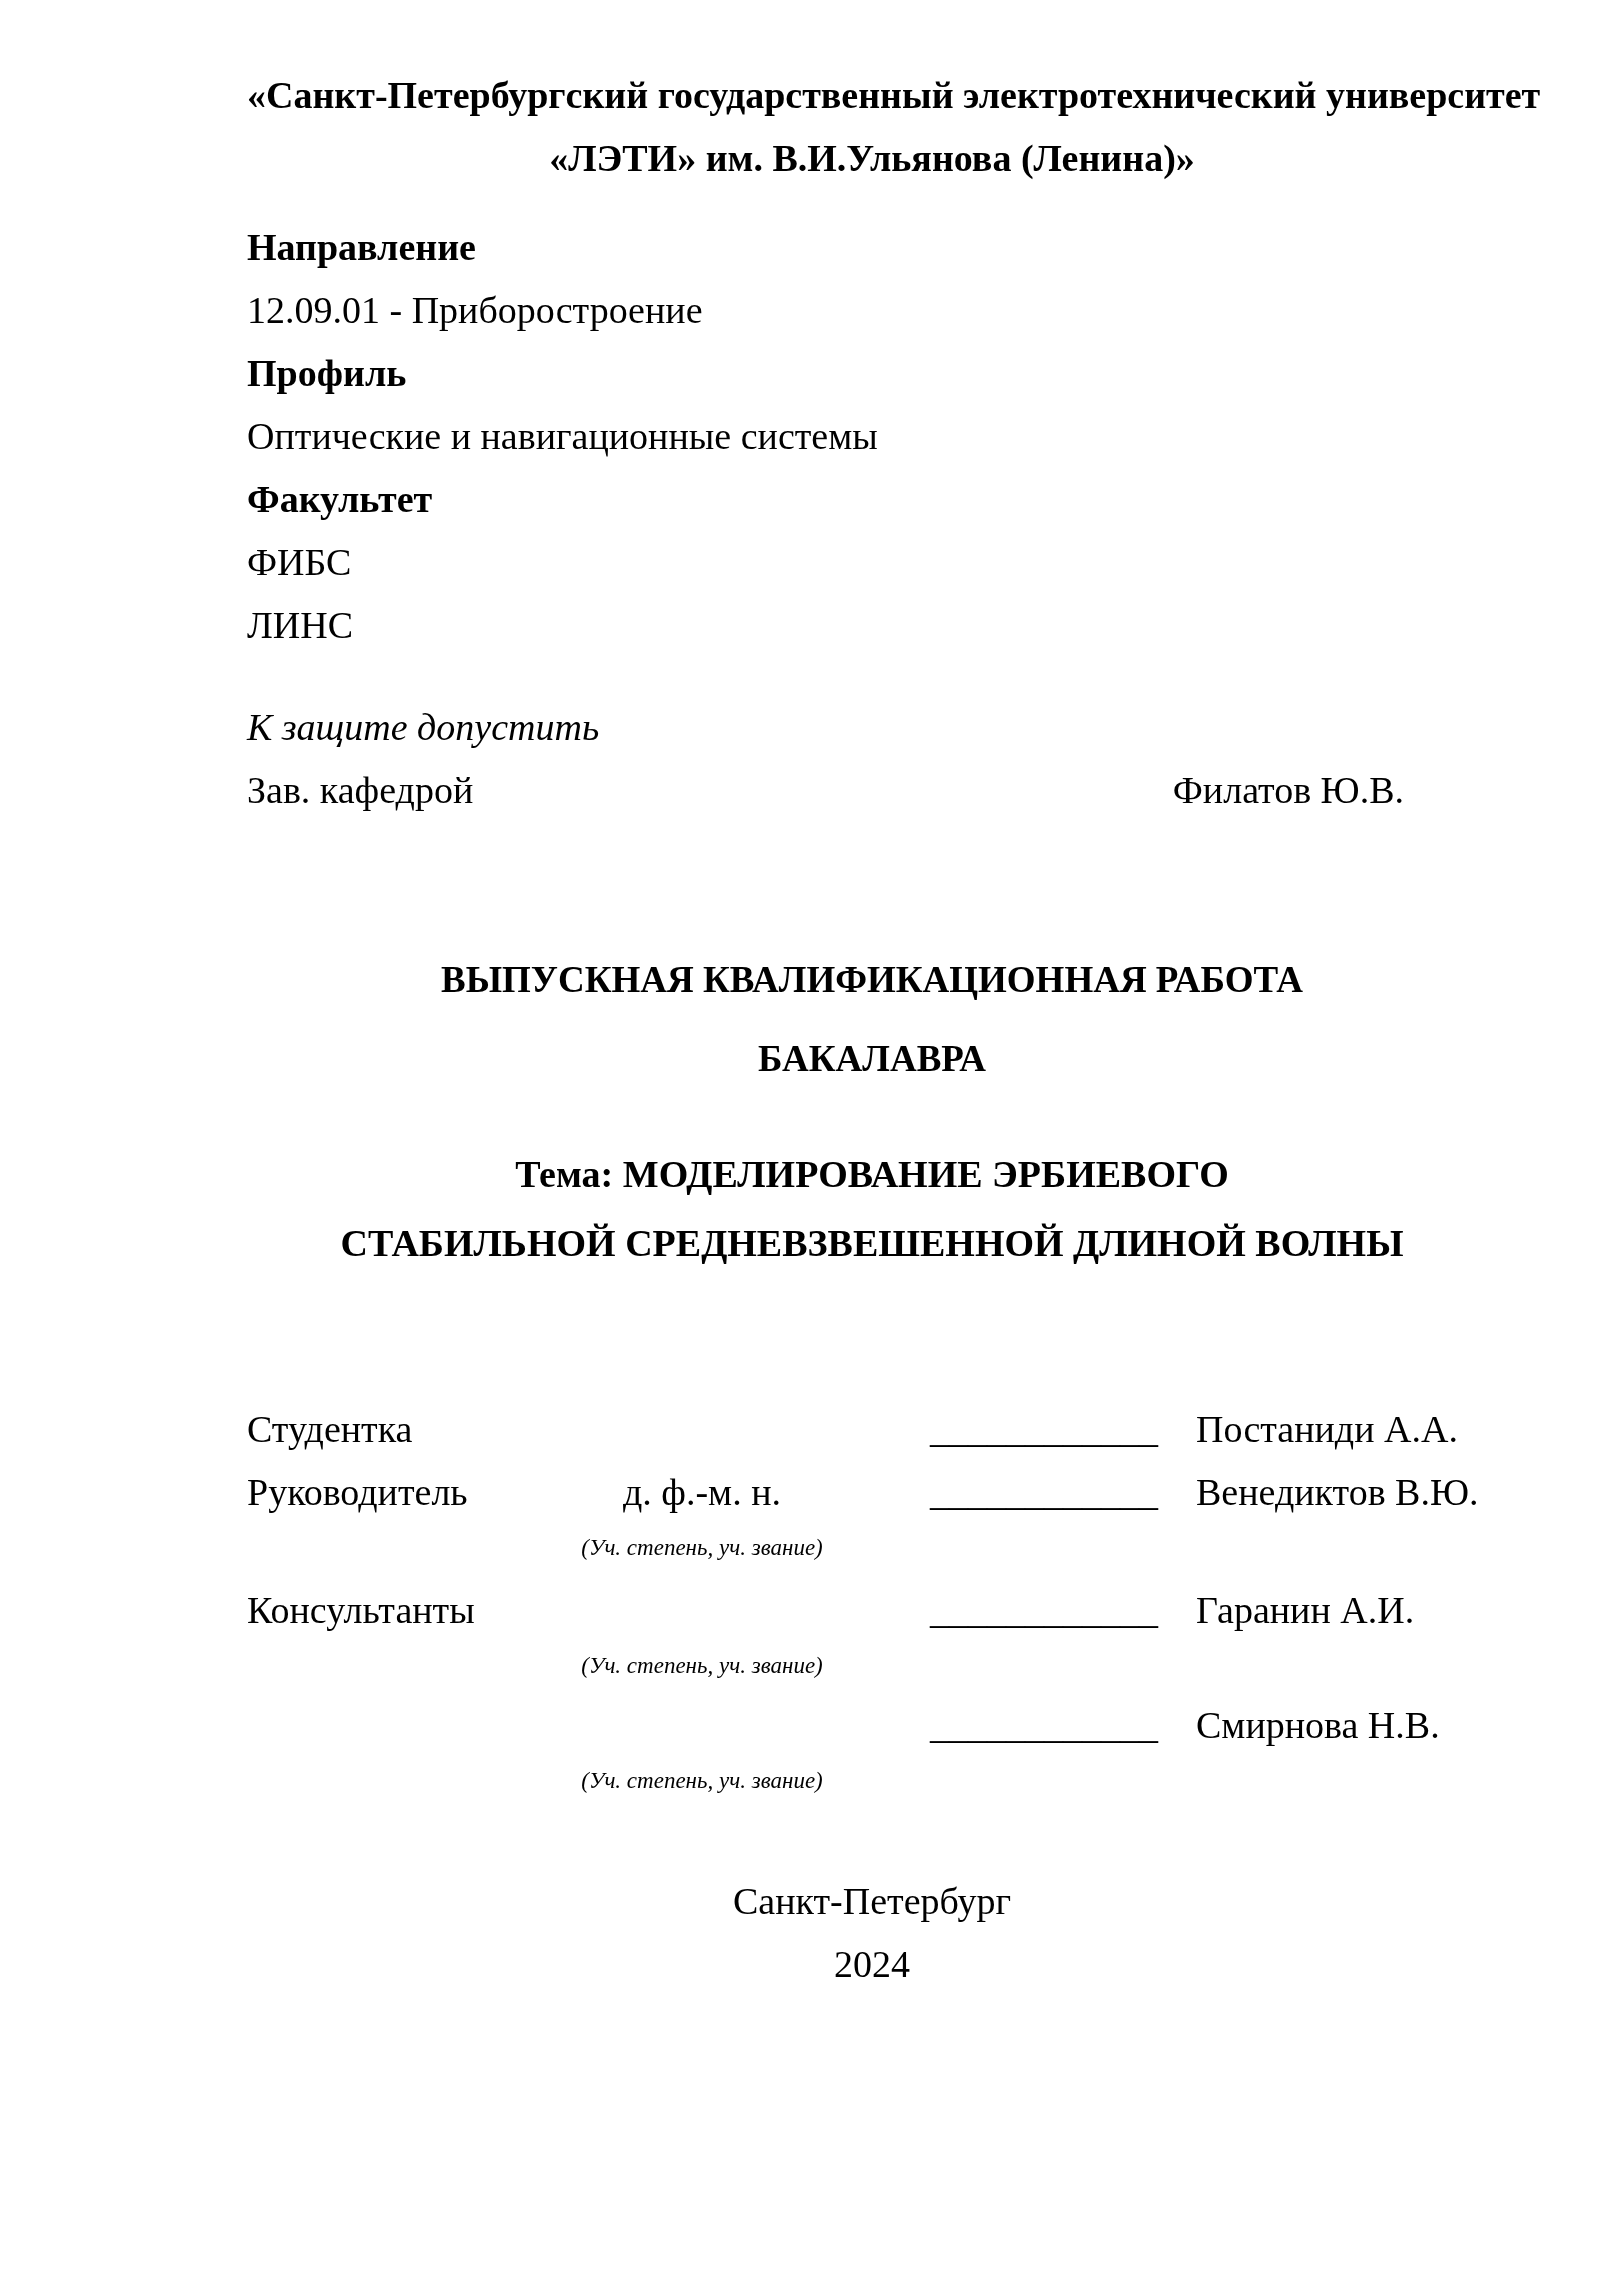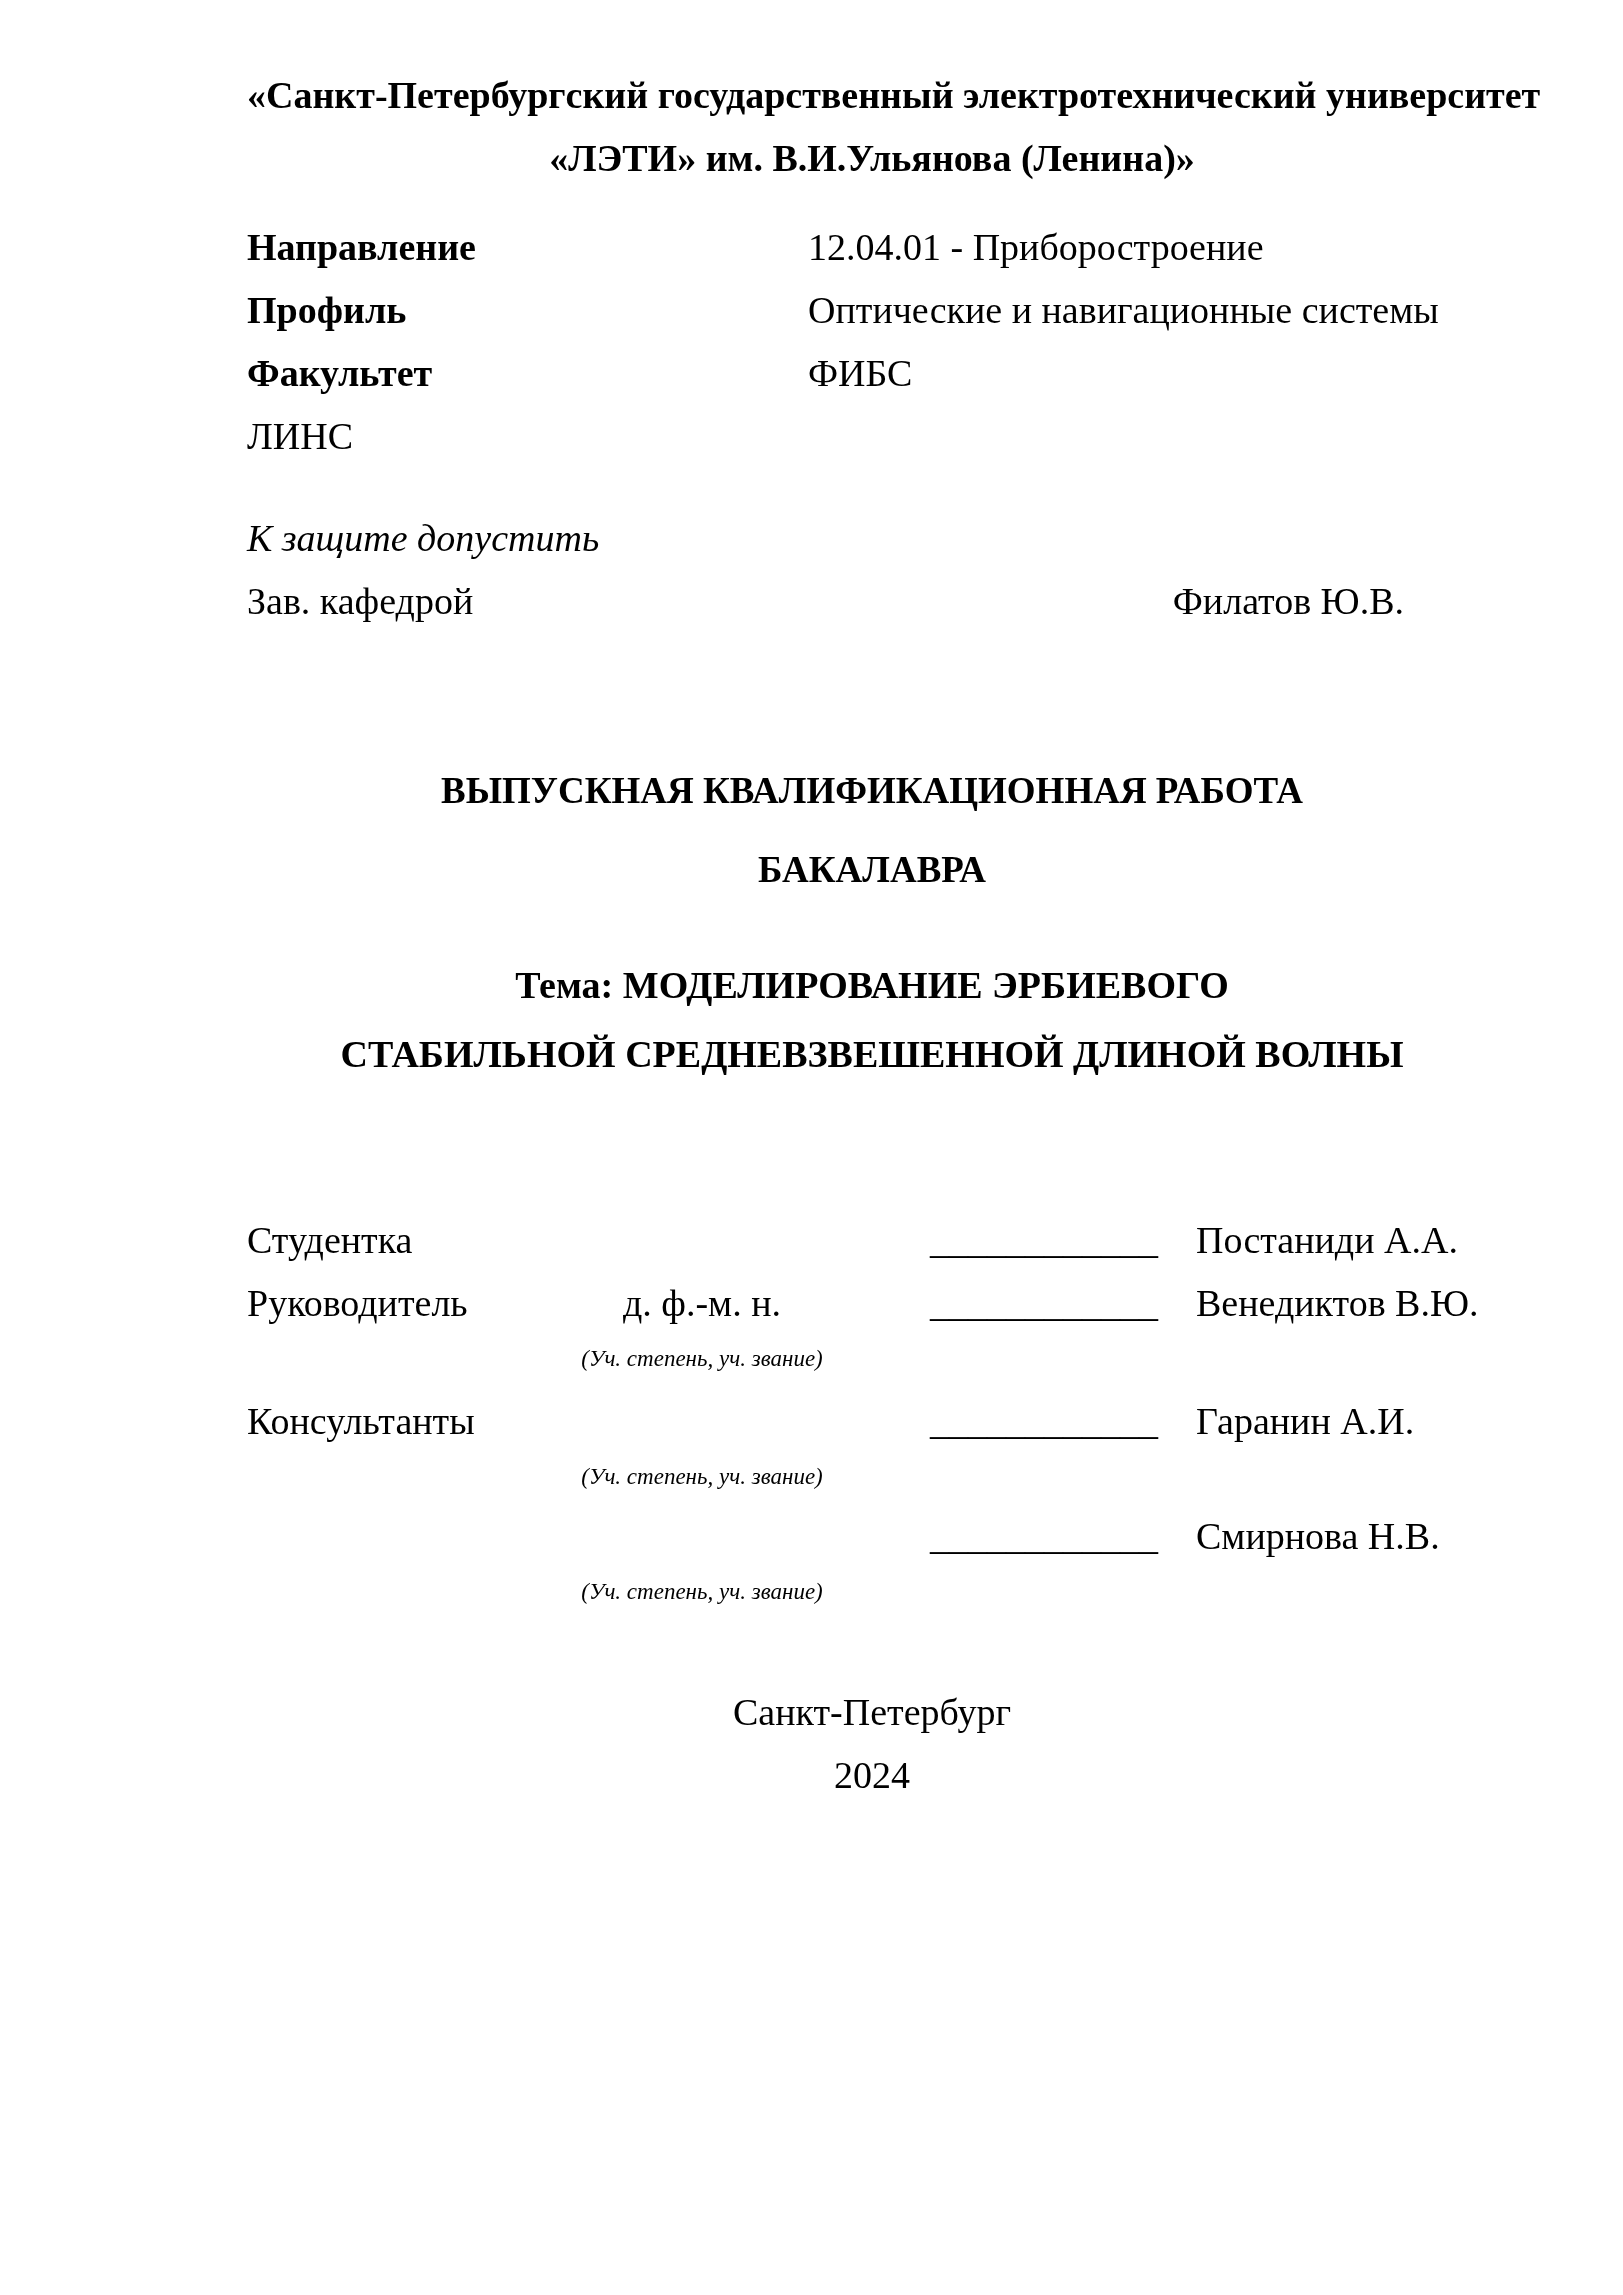--- a/index.html
+++ b/index.html
@@ -20,21 +20,21 @@
     padding: 64px 126px 0 247px;
     overflow: hidden;
   }
 
   
   .uni-header { text-align: center; font-weight: bold; }
   .uni-line { line-height: 63px; white-space: nowrap; }
 
   
   .fields { margin-top: 26px; }
-  .field-row { display: flex; line-height: 63px; }
+  .field-row { display: flex; line-height: 63px; flex-direction: column; }
   .field-label { width: 561px; font-weight: bold; flex: none; }
   .field-value { white-space: nowrap; }
 
   
   .admission { margin-top: 39px; }
   .admit-note { font-style: italic; line-height: 63px; }
   .admit-row { display: flex; line-height: 63px; }
   .admit-approver { margin-left: auto; margin-right: 93px; white-space: nowrap; }
 
   
@@ -69,21 +69,21 @@
 <div class="page">
 
   <header class="uni-header">
     <div class="uni-line">«Санкт-Петербургский государственный электротехнический университет</div>
     <div class="uni-line">«ЛЭТИ» им. В.И.Ульянова (Ленина)»</div>
   </header>
 
   <section class="fields">
     <div class="field-row">
       <span class="field-label">Направление</span>
-      <span class="field-value">12.04.01 - Приборостроение</span>
+      <span class="field-value">12.09.01 - Приборостроение</span>
     </div>
     <div class="field-row">
       <span class="field-label">Профиль</span>
       <span class="field-value">Оптические и навигационные системы</span>
     </div>
     <div class="field-row">
       <span class="field-label">Факультет</span>
       <span class="field-value">ФИБС</span>
     </div>
     <div class="field-row">

